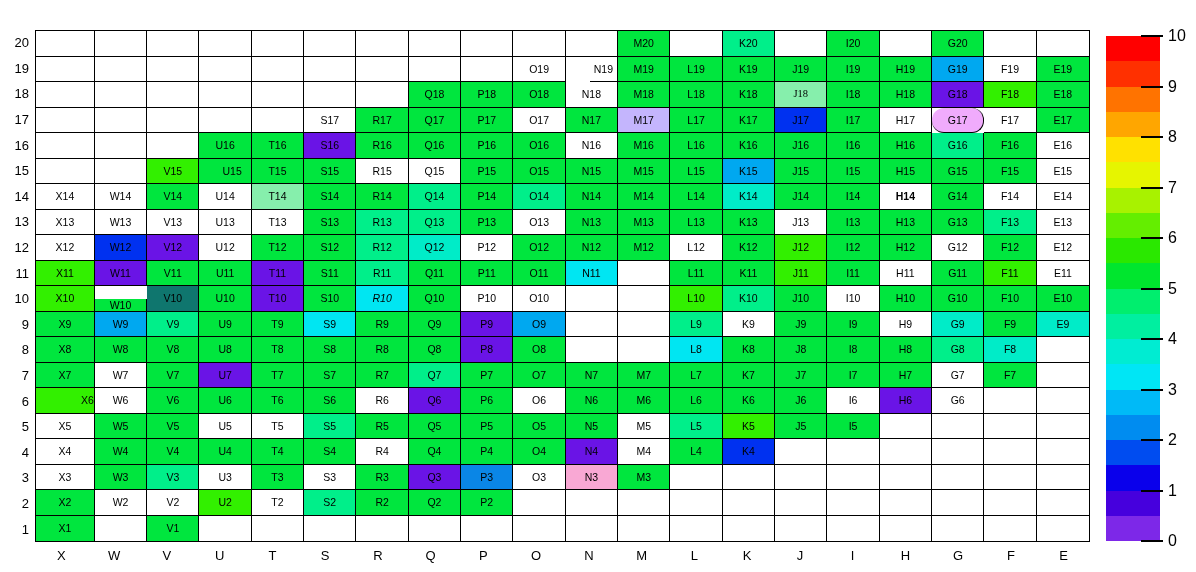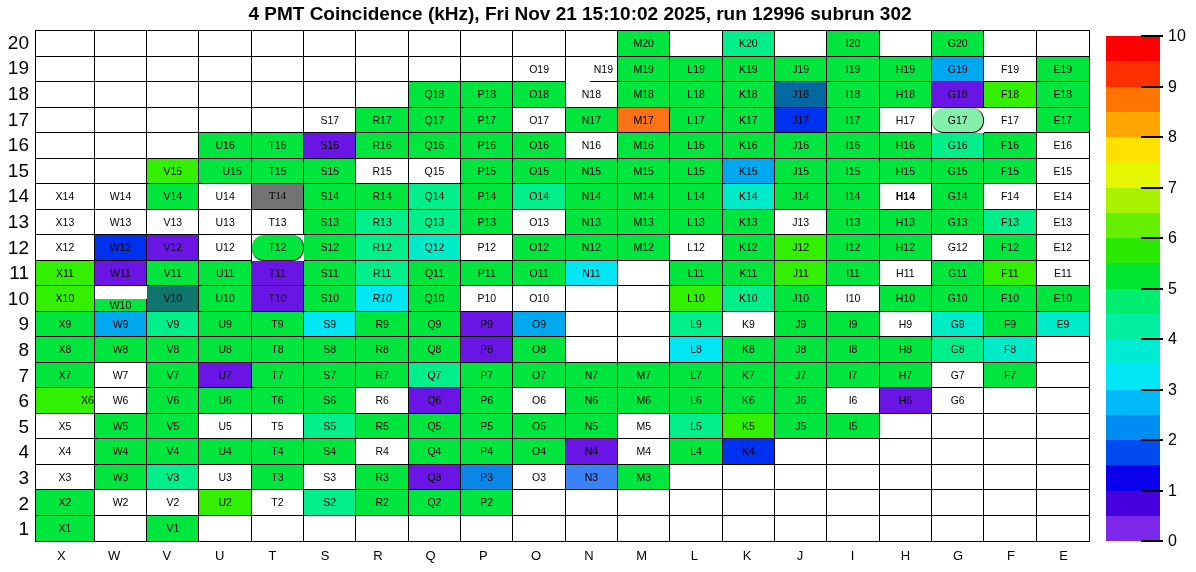--- a/index.html
+++ b/index.html
@@ -10,35 +10,34 @@
   .grid{position:absolute;left:35px;top:30px;width:1055px;height:512px;
         box-sizing:border-box;border:1px solid #000;display:grid;
         grid-template-columns:repeat(20,1fr);grid-template-rows:repeat(20,1fr);}
   .cell{box-sizing:border-box;border-right:1px solid #000;border-bottom:1px solid #000;
         display:flex;align-items:center;justify-content:center;
         font-size:10.5px;line-height:1;background:#fff;}
   .cell:nth-child(20n){border-right:none;}
   .cell:nth-last-child(-n+20){border-bottom:none;}
   .ylabels{position:absolute;left:0;top:30px;width:29px;height:512px;display:grid;
            grid-template-rows:repeat(20,1fr);}
-  .ylab{display:flex;align-items:center;justify-content:flex-end;font-size:19px;}
+  .ylab{display:flex;align-items:center;justify-content:flex-end;font-size:13px;}
   .xlabels{position:absolute;left:35px;top:546px;width:1055px;height:18px;display:grid;
            grid-template-columns:repeat(20,1fr);}
   .xlab{display:flex;align-items:center;justify-content:center;font-size:13px;}
   .colorbar{position:absolute;left:1106px;top:36px;width:54px;height:505px;
             display:flex;flex-direction:column;}
   .band{flex:1;}
   .cbtick{position:absolute;right:-3px;width:22px;height:2px;background:#000;}
   .cbnum{position:absolute;left:62px;font-size:16px;transform:translateY(-50%);}
 </style>
 </head>
 <body>
 
 <div id="stage">
-  <div class="title">4 PMT Coincidence (kHz), Fri Nov 21 15:10:02 2025, run 12996 subrun 302</div>
   <div class="ylabels">
       <div class="ylab">20</div>
       <div class="ylab">19</div>
       <div class="ylab">18</div>
       <div class="ylab">17</div>
       <div class="ylab">16</div>
       <div class="ylab">15</div>
       <div class="ylab">14</div>
       <div class="ylab">13</div>
       <div class="ylab">12</div>
@@ -102,44 +101,44 @@
       <div class="cell"></div>
       <div class="cell"></div>
       <div class="cell"></div>
       <div class="cell" style="background: rgb(0, 230, 62);">Q18</div>
       <div class="cell" style="background: rgb(0, 230, 62);">P18</div>
       <div class="cell" style="background: rgb(0, 230, 62);">O18</div>
       <div class="cell" style="background: rgb(255, 255, 255);">N18</div>
       <div class="cell" style="background: rgb(0, 230, 62);">M18</div>
       <div class="cell" style="background: rgb(0, 230, 62);">L18</div>
       <div class="cell" style="background: rgb(0, 230, 62);">K18</div>
-      <div class="cell" style="background: #0369a1;">J18</div>
+      <div class="cell" style="background: #86efac; font-family: Liberation Serif, serif;">J18</div>
       <div class="cell" style="background: rgb(0, 230, 62);">I18</div>
       <div class="cell" style="background: rgb(0, 230, 62);">H18</div>
       <div class="cell" style="background: rgb(106, 20, 230);">G18</div>
       <div class="cell" style="background: rgb(50, 240, 0);">F18</div>
       <div class="cell" style="background: rgb(0, 230, 62);">E18</div>
       <div class="cell"></div>
       <div class="cell"></div>
       <div class="cell"></div>
       <div class="cell"></div>
       <div class="cell"></div>
       <div class="cell" style="background: rgb(255, 255, 255);">S17</div>
       <div class="cell" style="background: rgb(0, 230, 62);">R17</div>
       <div class="cell" style="background: rgb(0, 230, 62);">Q17</div>
       <div class="cell" style="background: rgb(0, 230, 62);">P17</div>
       <div class="cell" style="background: rgb(255, 255, 255);">O17</div>
       <div class="cell" style="background: rgb(0, 230, 62);">N17</div>
-      <div class="cell" style="background: #f97316;">M17</div>
+      <div class="cell" style="background: #c4b5fd;">M17</div>
       <div class="cell" style="background: rgb(0, 230, 62);">L17</div>
       <div class="cell" style="background: rgb(0, 230, 62);">K17</div>
       <div class="cell" style="background: rgb(0, 49, 240);">J17</div>
       <div class="cell" style="background: rgb(0, 230, 62);">I17</div>
       <div class="cell" style="background: rgb(255, 255, 255);">H17</div>
-      <div class="cell" style="background: #86efac; border-radius: 12px;">G17</div>
+      <div class="cell" style="background: #f0abfc; border-radius: 12px;">G17</div>
       <div class="cell" style="background: rgb(255, 255, 255);">F17</div>
       <div class="cell" style="background: rgb(0, 230, 62);">E17</div>
       <div class="cell"></div>
       <div class="cell"></div>
       <div class="cell"></div>
       <div class="cell" style="background: rgb(0, 230, 62);">U16</div>
       <div class="cell" style="background: rgb(0, 230, 62);">T16</div>
       <div class="cell" style="background: rgb(106, 20, 230);">S16</div>
       <div class="cell" style="background: rgb(0, 230, 62);">R16</div>
       <div class="cell" style="background: rgb(0, 230, 62);">Q16</div>
@@ -172,21 +171,21 @@
       <div class="cell" style="background: rgb(0, 230, 62);">J15</div>
       <div class="cell" style="background: rgb(0, 230, 62);">I15</div>
       <div class="cell" style="background: rgb(0, 230, 62);">H15</div>
       <div class="cell" style="background: rgb(0, 230, 62);">G15</div>
       <div class="cell" style="background: rgb(0, 230, 62);">F15</div>
       <div class="cell" style="background: rgb(255, 255, 255);">E15</div>
       <div class="cell" style="background: rgb(255, 255, 255);">X14</div>
       <div class="cell" style="background: rgb(255, 255, 255);">W14</div>
       <div class="cell" style="background: rgb(0, 230, 62);">V14</div>
       <div class="cell" style="background: rgb(255, 255, 255);">U14</div>
-      <div class="cell" style="background: #737373; font-family: Liberation Serif, serif;">T14</div>
+      <div class="cell" style="background: #86efac;">T14</div>
       <div class="cell" style="background: rgb(0, 230, 62);">S14</div>
       <div class="cell" style="background: rgb(0, 230, 62);">R14</div>
       <div class="cell" style="background: rgb(0, 239, 138);">Q14</div>
       <div class="cell" style="background: rgb(0, 230, 62);">P14</div>
       <div class="cell" style="background: rgb(0, 239, 138);">O14</div>
       <div class="cell" style="background: rgb(0, 230, 62);">N14</div>
       <div class="cell" style="background: rgb(0, 230, 62);">M14</div>
       <div class="cell" style="background: rgb(0, 230, 62);">L14</div>
       <div class="cell" style="background: rgb(0, 236, 200); text-align: right;">K14</div>
       <div class="cell" style="background: rgb(0, 230, 62);">J14</div>
@@ -212,21 +211,21 @@
       <div class="cell" style="background: rgb(255, 255, 255);">J13</div>
       <div class="cell" style="background: rgb(0, 230, 62);">I13</div>
       <div class="cell" style="background: rgb(0, 230, 62);">H13</div>
       <div class="cell" style="background: rgb(0, 230, 62);">G13</div>
       <div class="cell" style="background: rgb(0, 239, 138);">F13</div>
       <div class="cell" style="background: rgb(255, 255, 255);">E13</div>
       <div class="cell" style="background: rgb(255, 255, 255);">X12</div>
       <div class="cell" style="background: rgb(0, 49, 240);">W12</div>
       <div class="cell" style="background: rgb(106, 20, 230);">V12</div>
       <div class="cell" style="background: rgb(255, 255, 255);">U12</div>
-      <div class="cell" style="background: rgb(0, 230, 62); border-radius: 12px;">T12</div>
+      <div class="cell" style="background: rgb(0, 230, 62);">T12</div>
       <div class="cell" style="background: rgb(0, 230, 62);">S12</div>
       <div class="cell" style="background: rgb(0, 239, 138);">R12</div>
       <div class="cell" style="background: rgb(0, 236, 200);">Q12</div>
       <div class="cell" style="background: rgb(255, 255, 255);">P12</div>
       <div class="cell" style="background: rgb(0, 230, 62);">O12</div>
       <div class="cell" style="background: rgb(0, 230, 62);">N12</div>
       <div class="cell" style="background: rgb(0, 230, 62);">M12</div>
       <div class="cell" style="background: rgb(255, 255, 255);">L12</div>
       <div class="cell" style="background: rgb(0, 230, 62);">K12</div>
       <div class="cell" style="background: rgb(50, 240, 0);">J12</div>
@@ -398,21 +397,21 @@
       <div class="cell" style="background: rgb(255, 255, 255);">X3</div>
       <div class="cell" style="background: rgb(0, 230, 62);">W3</div>
       <div class="cell" style="background: rgb(0, 239, 138);">V3</div>
       <div class="cell" style="background: rgb(255, 255, 255);">U3</div>
       <div class="cell" style="background: rgb(0, 230, 62);">T3</div>
       <div class="cell" style="background: rgb(255, 255, 255);">S3</div>
       <div class="cell" style="background: rgb(0, 230, 62);">R3</div>
       <div class="cell" style="background: rgb(106, 20, 230);">Q3</div>
       <div class="cell" style="background: rgb(10, 134, 230);">P3</div>
       <div class="cell" style="background: rgb(255, 255, 255);">O3</div>
-      <div class="cell" style="background: #3b82f6;">N3</div>
+      <div class="cell" style="background: #f9a8d4;">N3</div>
       <div class="cell" style="background: rgb(0, 230, 62);">M3</div>
       <div class="cell"></div>
       <div class="cell"></div>
       <div class="cell"></div>
       <div class="cell"></div>
       <div class="cell"></div>
       <div class="cell"></div>
       <div class="cell"></div>
       <div class="cell"></div>
       <div class="cell" style="background: rgb(0, 230, 62);">X2</div>

